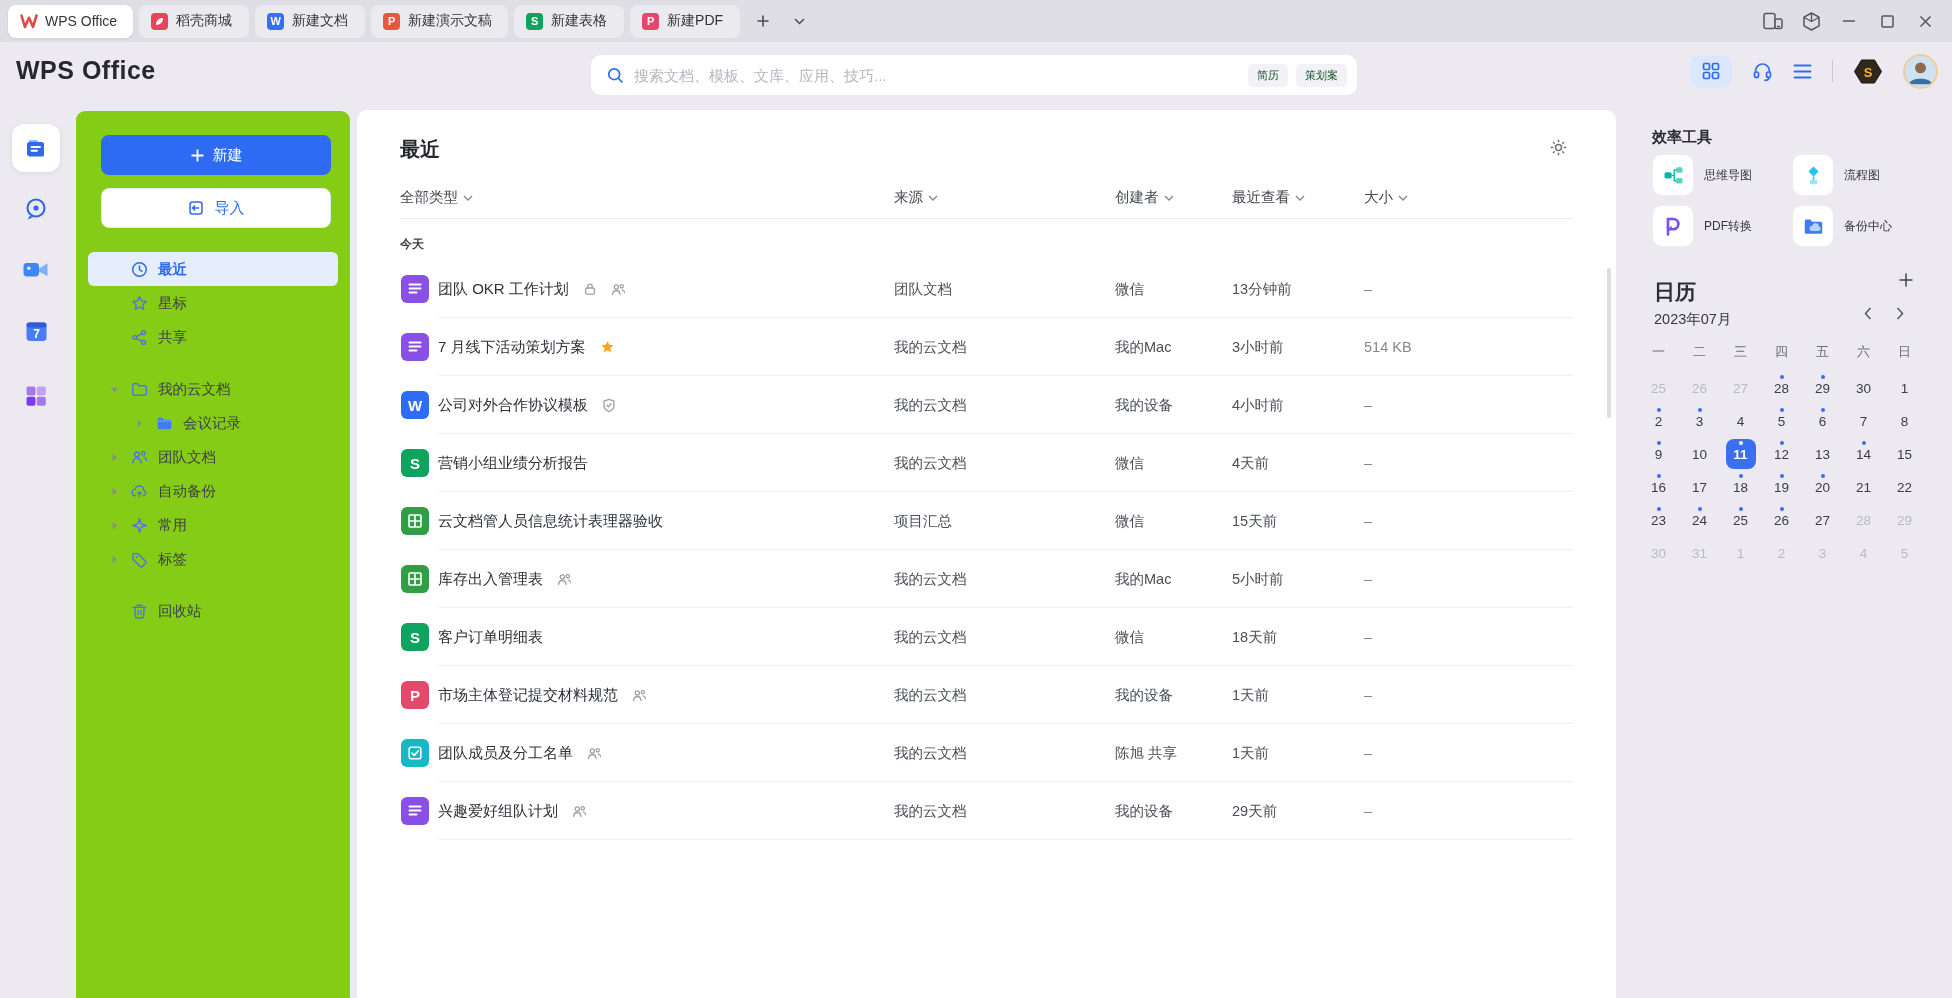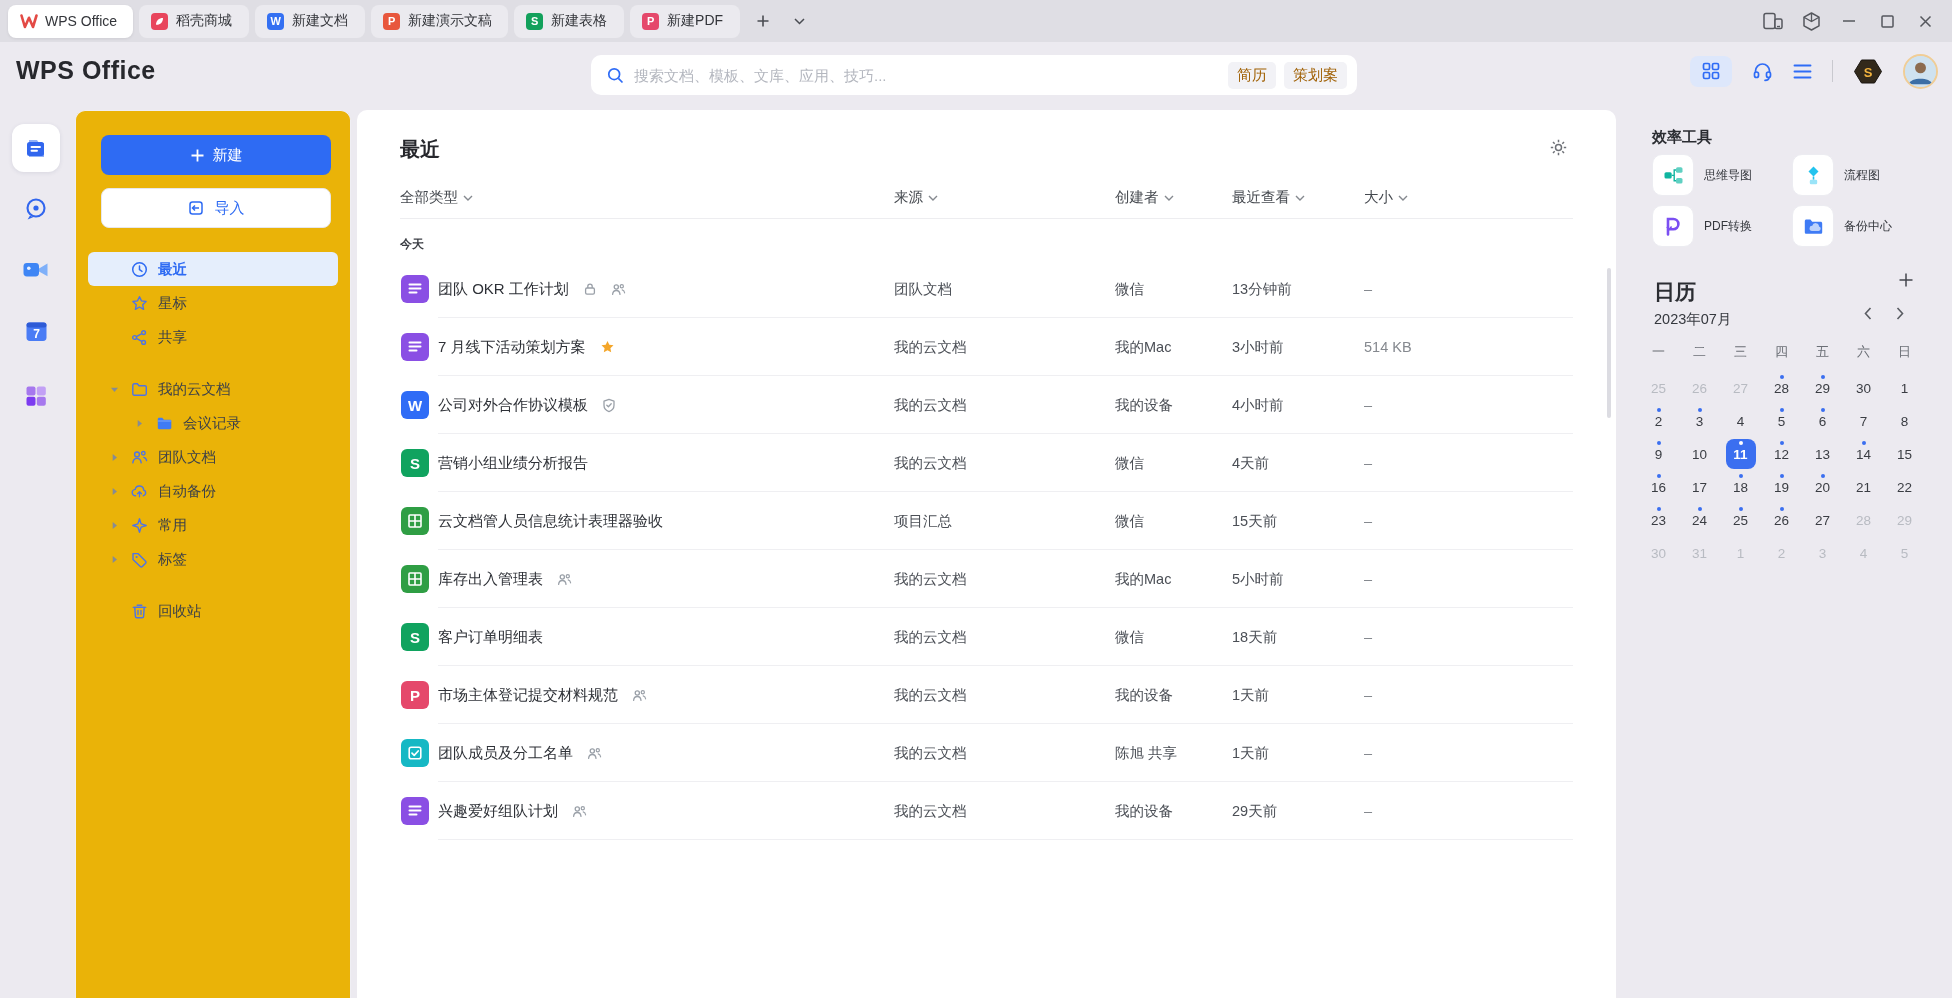--- a/index.html
+++ b/index.html
@@ -24,36 +24,36 @@
              color:#54565c; border-radius:6px; cursor:pointer; }
 
   
   .header { position:absolute; top:42px; left:0; right:0; height:58px; }
   .logo { position:absolute; left:16px; top:14px; font-size:25px; font-weight:700; letter-spacing:.5px; color:#27282d; }
   .searchbar { position:absolute; left:591px; top:55px; transform:translateY(-42px); width:766px; height:40px;
                background:#fff; border-radius:10px; display:flex; align-items:center; padding:0 10px 0 16px; }
   .searchbar .ic { color:#2f6cf6; }
   .search-input { flex:1; border:none; outline:none; font-size:15px; color:#33353a; margin-left:10px; background:transparent; }
   .search-input::placeholder { color:#b4b7bf; }
-  .search-tag { background:#f2f2f6; color:#a16207; font-size:15px; border-radius:5px; padding:4px 9px; margin-left:8px;
+  .search-tag { background:#f2f2f6; color:#14532d; font-size:11px; border-radius:5px; padding:4px 9px; margin-left:8px;
                 border:none; cursor:pointer; }
   .hdr-actions { position:absolute; right:14px; top:0; height:58px; display:flex; align-items:center; gap:20px; }
   .pill { background:#dde7fb; border-radius:8px; width:42px; height:31px; display:grid; place-items:center; border:none; cursor:pointer; }
   .hdr-ic { color:#2f6cf6; background:transparent; border:none; display:grid; place-items:center; cursor:pointer; }
   .hdr-divider { width:1px; height:22px; background:#c9c9cf; }
   .avatar { width:35px; height:35px; border-radius:50%; border:2px solid #f0cd96; overflow:hidden; cursor:pointer; background:#cfe2f0; }
 
   
   .rail { position:absolute; top:100px; left:0; width:72px; bottom:0; }
   .rail-item { position:absolute; left:12px; width:48px; height:48px; display:grid; place-items:center;
                border-radius:12px; cursor:pointer; }
   .rail-item.active { background:#fff; box-shadow:0 1px 4px rgba(40,50,90,.10); }
 
   
-  .sidebar-panel { position:absolute; left:75px; top:110px; width:276px; bottom:0; background:#eab308;
+  .sidebar-panel { position:absolute; left:75px; top:110px; width:276px; bottom:0; background:#84cc16;
                    border:1px solid #f0eff4; border-bottom:none; border-radius:10px 10px 0 0; }
   .btn-new { position:absolute; left:25px; top:24px; width:230px; height:40px; border:none; border-radius:8px;
              background:#2e6bf3; color:#fff; font-size:15px; display:flex; align-items:center; justify-content:center;
              gap:8px; cursor:pointer; }
   .btn-import { position:absolute; left:25px; top:77px; width:230px; height:40px; border:1px solid #e7e7ec; border-radius:8px;
              background:#fff; color:#2e6bf3; font-size:15px; display:flex; align-items:center; justify-content:center;
              gap:11px; cursor:pointer; }
   .nav { position:absolute; left:12px; right:12px; top:141px; }
   .nav-item { height:34px; display:flex; align-items:center; border-radius:6px; cursor:pointer; color:#3d4148; font-size:14.5px; }
   .nav-item.gap { margin-top:18px; }

